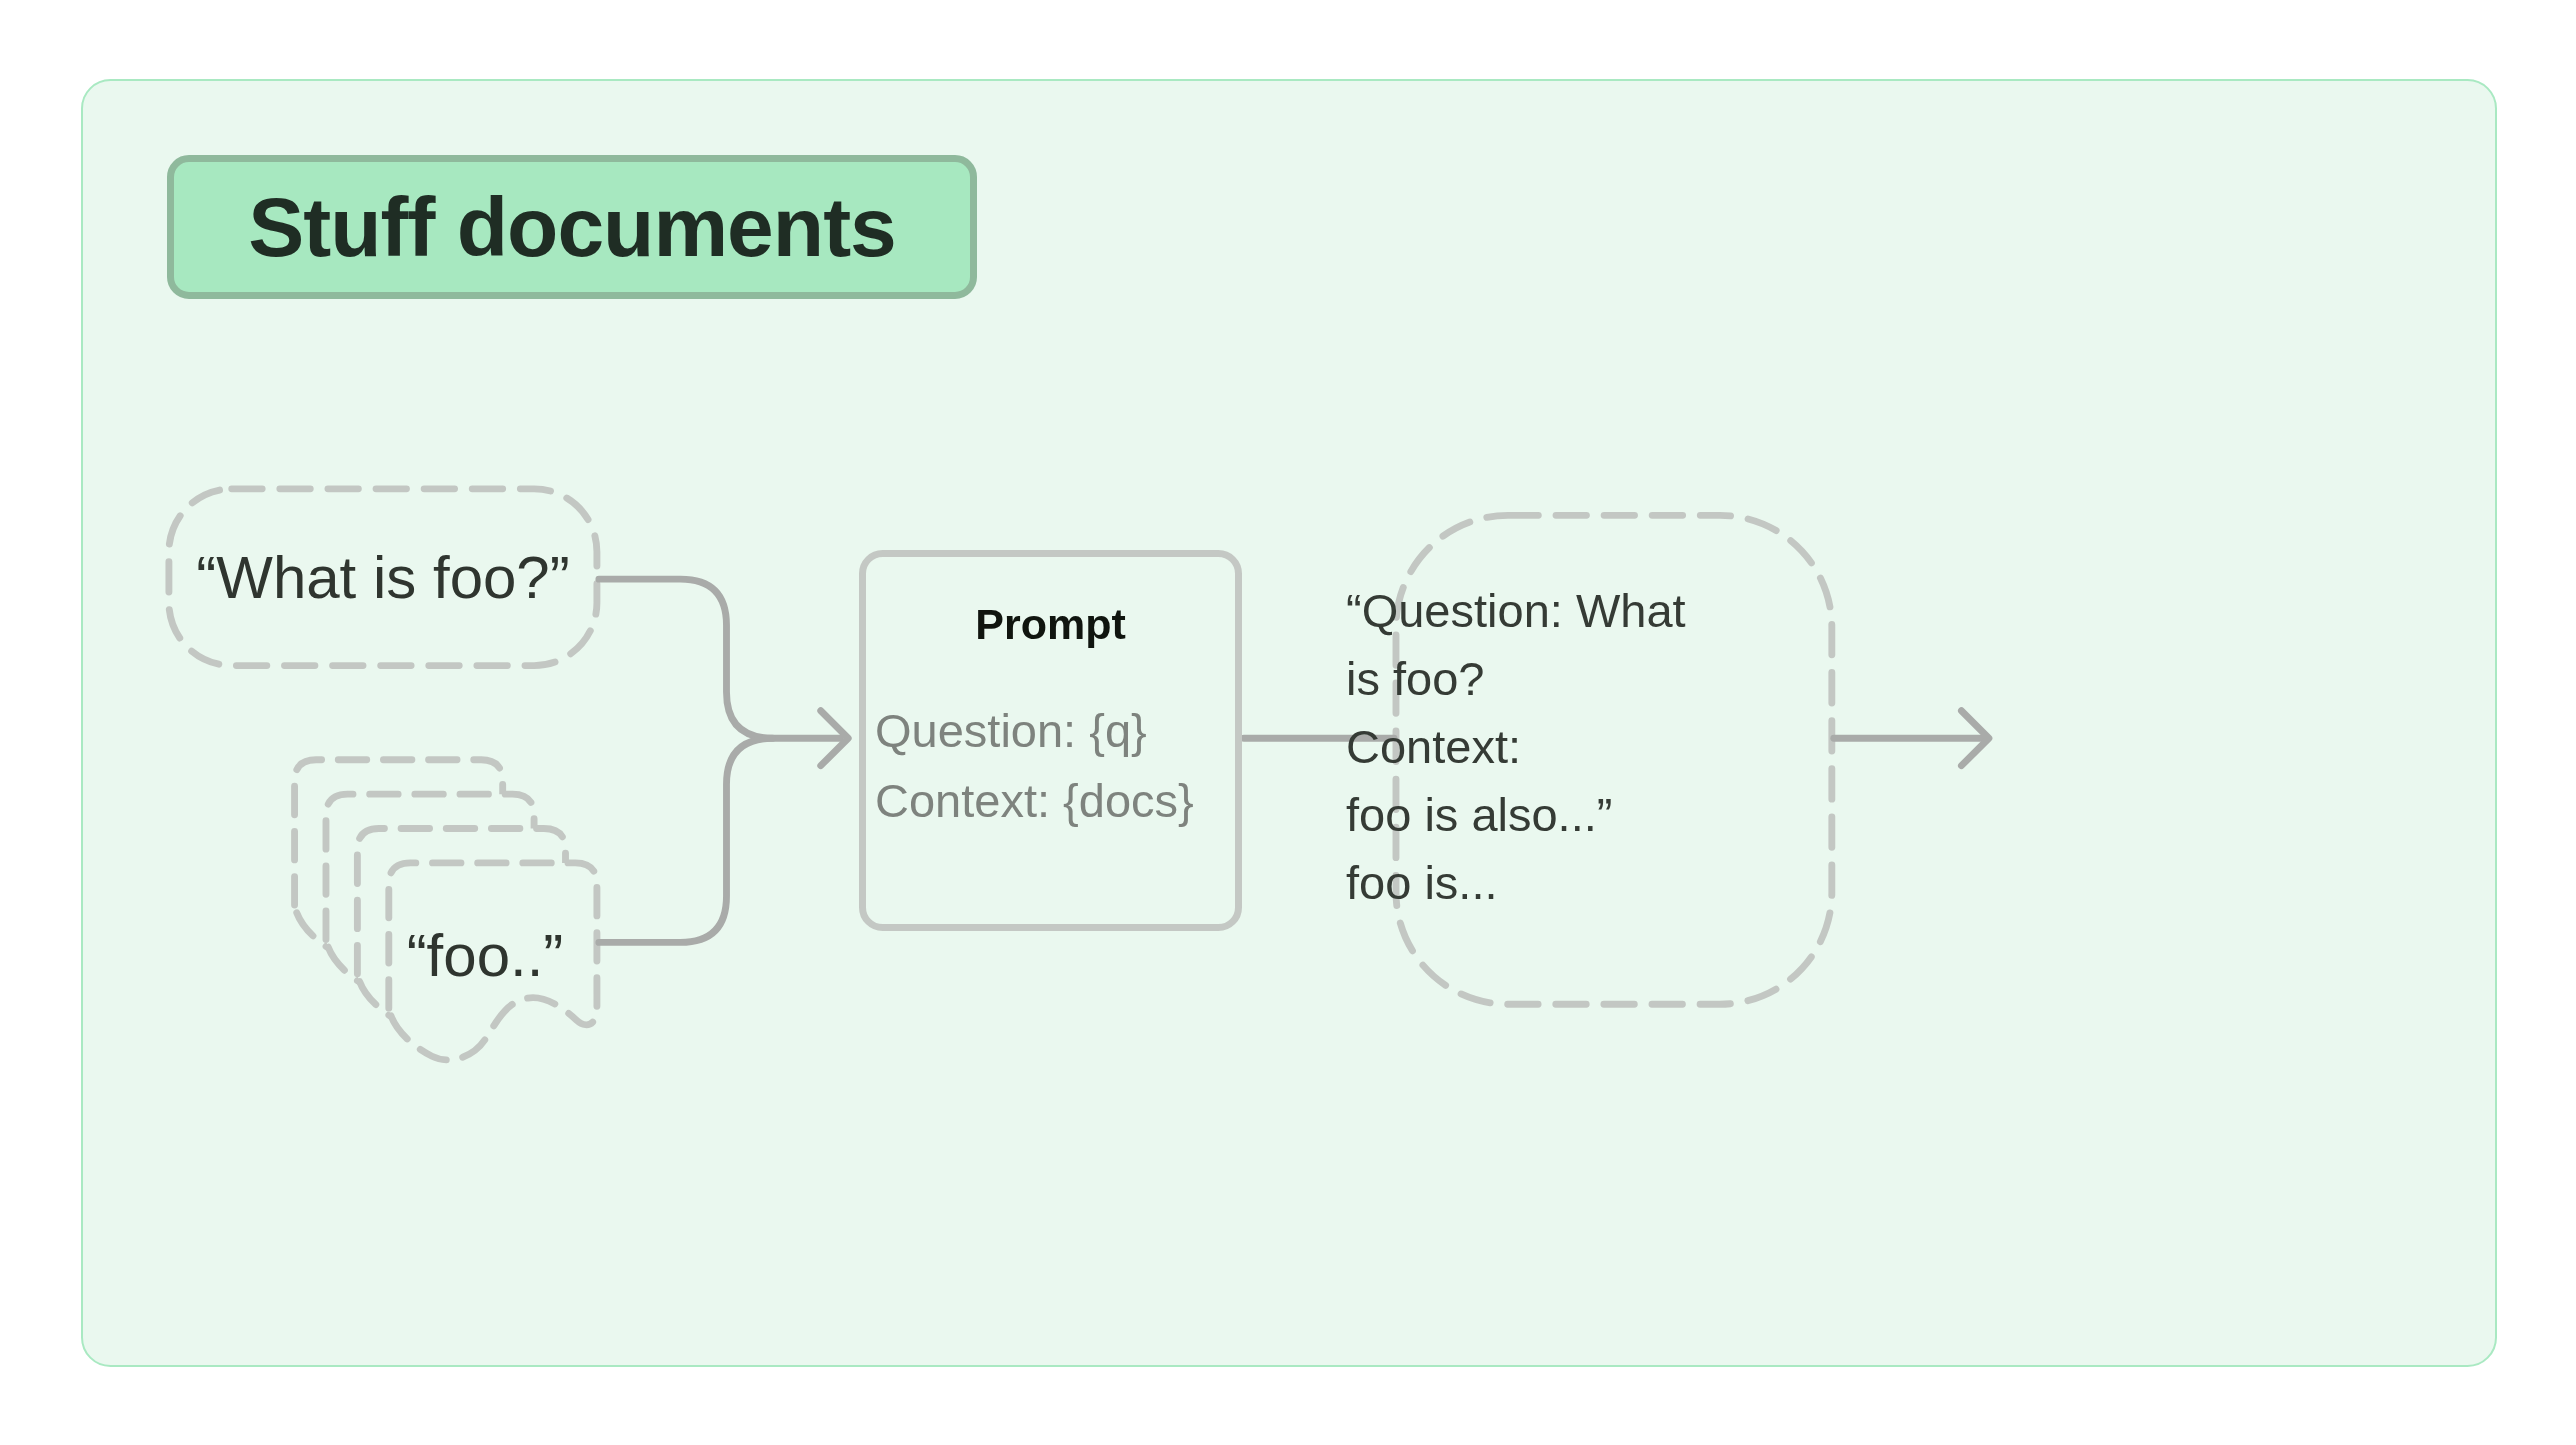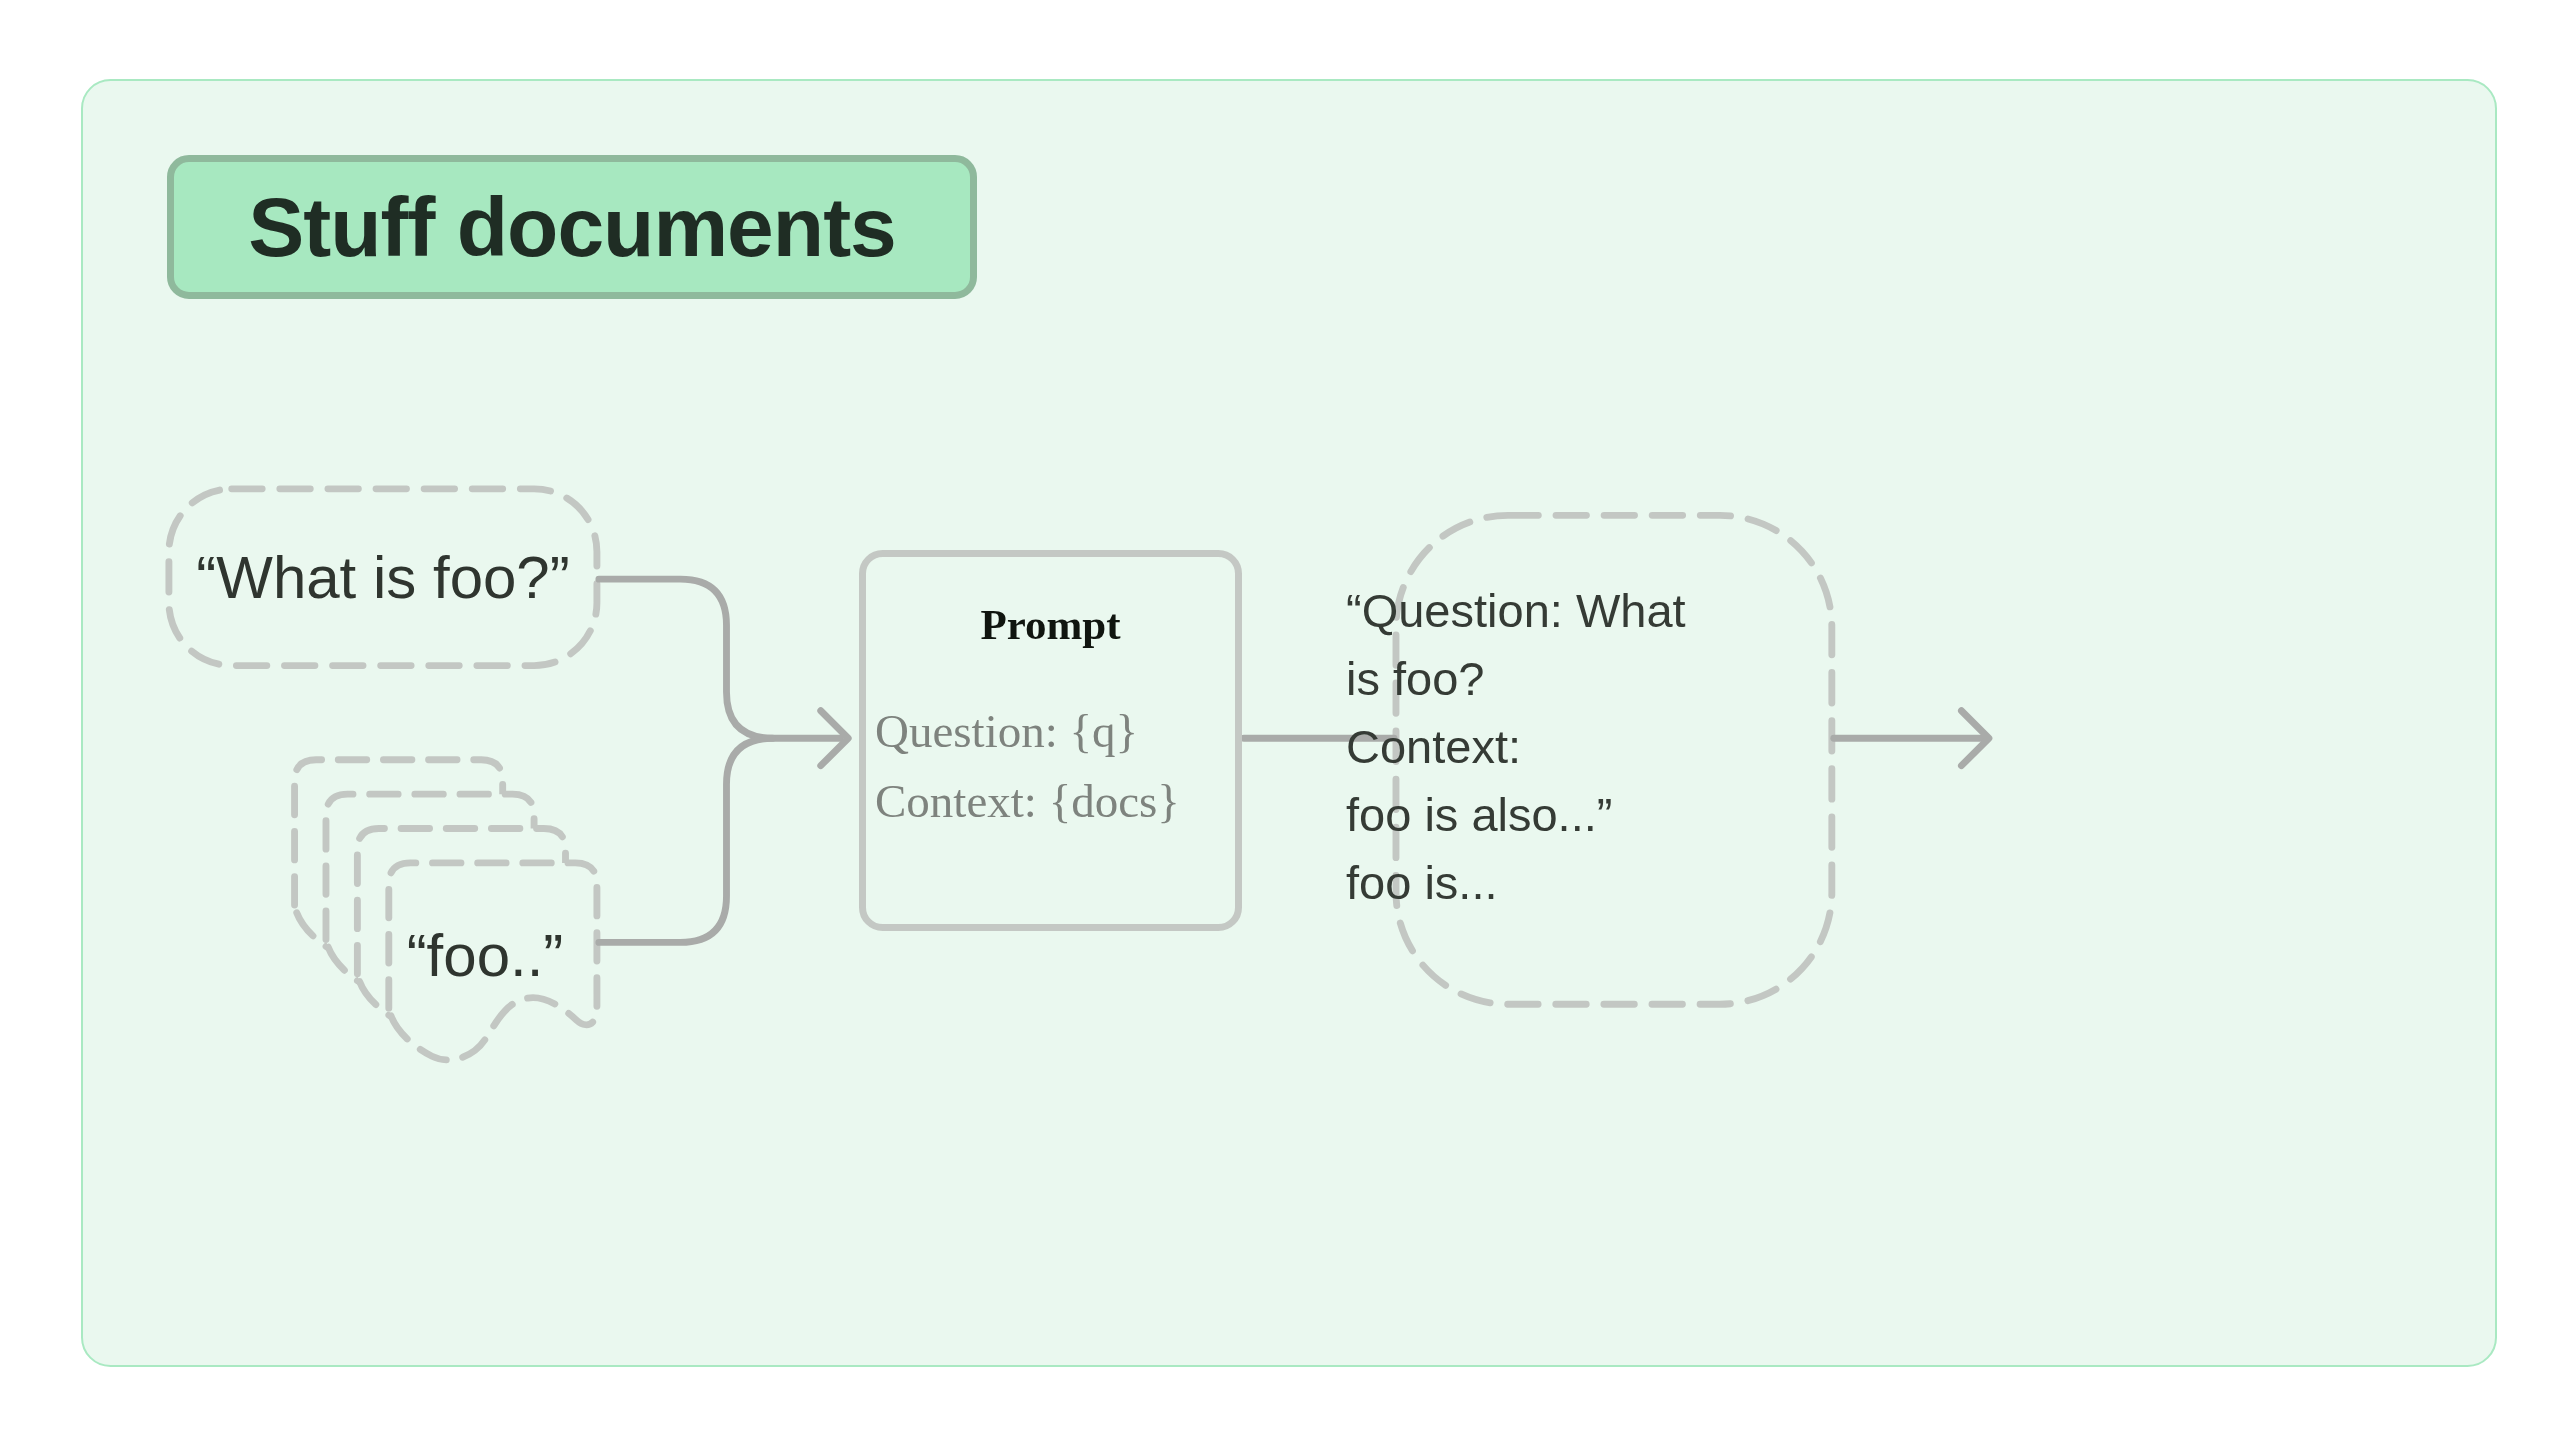--- a/index.html
+++ b/index.html
@@ -76,21 +76,21 @@
     color: #1f2d24;
     letter-spacing: -1px;
   }
   .node-box {
     position: absolute;
     box-sizing: border-box;
     border: 7.9px solid #c4c8c4;
     border-radius: 23.6px;
     background: transparent;
   }
-  #prompt-box { left: 859px; top: 550px; width: 383px; height: 381px; font-family: Liberation Serif, serif; }
+  #prompt-box { left: 859px; top: 550px; width: 383px; height: 381px; }
   #model-box  { left: 1993px; top: 549px; width: 383px; height: 383px; }
   .node-title {
     margin-top: 43px;
     text-align: center;
     font-size: 43px;
     font-weight: 600;
     color: #10150f;
   }
   #prompt-lines {
     margin-top: 47px;

